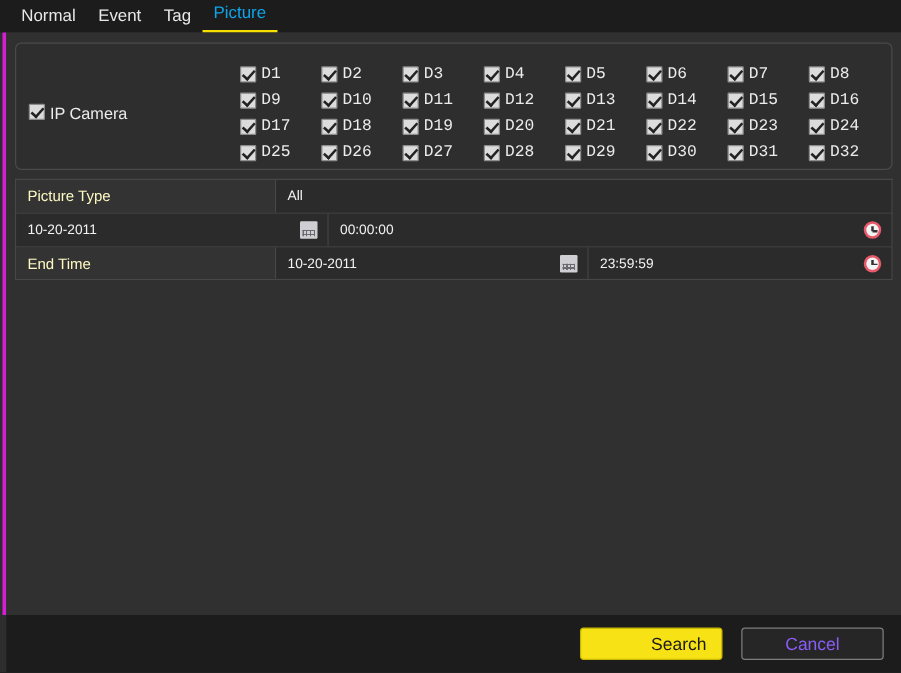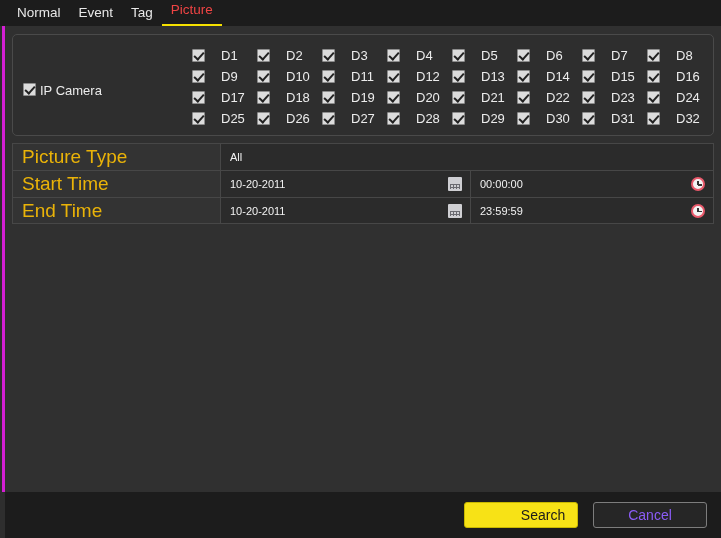--- a/index.html
+++ b/index.html
@@ -35,21 +35,21 @@
   }
   .tab {
     font-size: 13.5px;
     color: #e8e8e8;
     padding: 0 9px;
     line-height: 20px;
     white-space: nowrap;
     cursor: pointer;
   }
   .tab.active {
-    color: #ef4444;
+    color: #0ea5e9;
     border-bottom: 2px solid #f5e000;
     padding-bottom: 4px;
   }
 
   
   .body-panel {
     position: absolute;
     left: 5px; top: 26px;
     width: 716px; height: 466px;
     background: #303030;
@@ -74,23 +74,24 @@
   .cam-grid {
     position: absolute;
     left: 179px; top: 10px;
     width: 515px;
     display: grid;
     grid-template-columns: repeat(8, 65px);
     grid-auto-rows: 21px;
   }
   .chk-item {
     display: flex;
-    align-items: center;
-    gap: 16px;
-    cursor: pointer;
+    align-items: flex-end;
+    gap: 4px;
+    cursor: pointer;
+    font-family: Liberation Mono, monospace;
   }
   .chk-box {
     width: 13px; height: 13px;
     background: #dcdcdc;
     border: 1px solid #8d8d8d;
     border-radius: 1px;
     position: relative;
     flex: none;
   }
   .chk-box.checked::after {
@@ -121,22 +122,22 @@
     border-bottom: none;
     background: #2f2f2f;
   }
   .form-row:last-child { border-bottom: 1px solid #474747; }
   .cell-label {
     width: 208px;
     flex: none;
     display: flex;
     align-items: center;
     padding-left: 9px;
-    font-size: 19px;
-    color: #eab308;
+    font-size: 12px;
+    color: #fef9c3;
     background: #333333;
     border-right: 1px solid #474747;
   }
   .cell-value {
     flex: 1;
     display: flex;
     align-items: center;
     padding-left: 9px;
     font-size: 11px;
     color: #f2f2f2;
@@ -405,21 +406,20 @@
 
     <div class="form">
 
       <div class="form-row">
         <div class="cell-label">Picture Type</div>
         <div class="cell-value">All</div>
         <div class="chevron"></div>
       </div>
 
       <div class="form-row">
-        <div class="cell-label">Start Time</div>
         <div class="cell-value date">
           <span>10-20-2011</span>
           <span class="cal-icon">
             <span class="cal-top"></span>
             <span class="cal-grid"></span>
           </span>
         </div>
         <div class="cell-value time">
           <span>00:00:00</span>
           <span class="clock-icon"></span>

